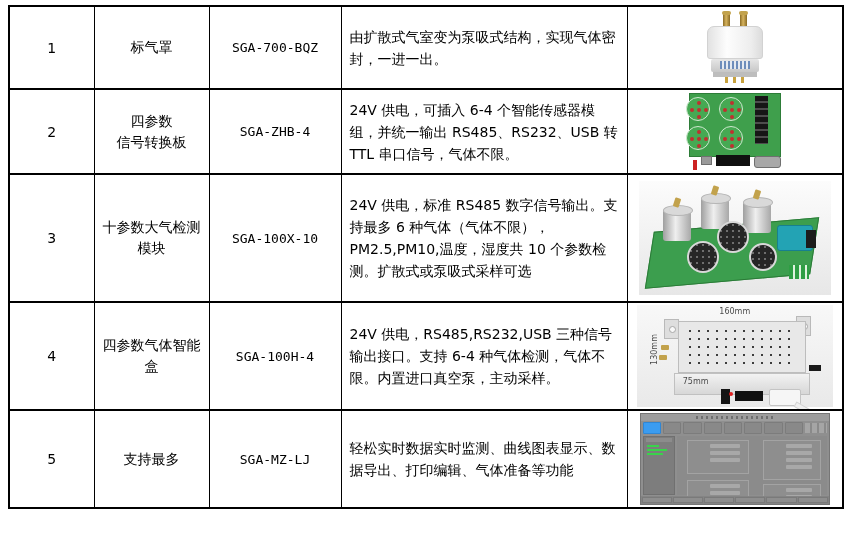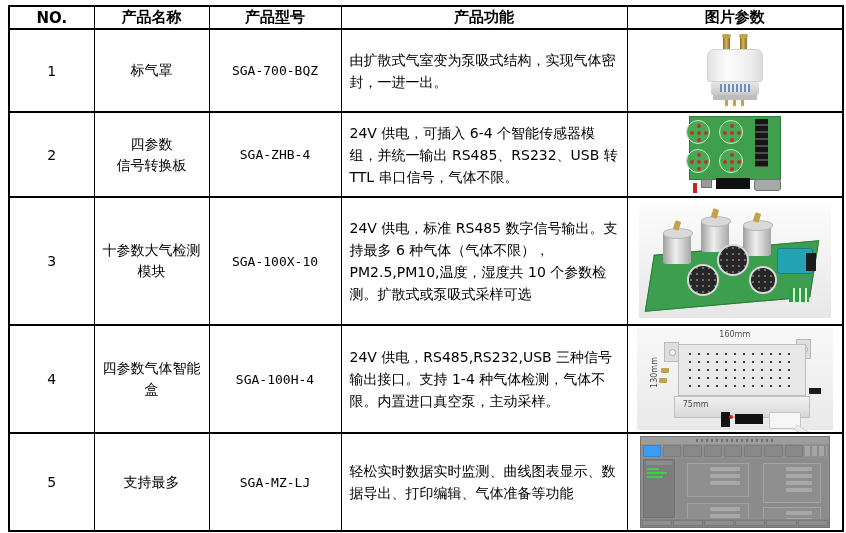--- a/index.html
+++ b/index.html
@@ -144,27 +144,20 @@
 <table class="spec">
   <colgroup>
     <col style="width:85px">
         <col style="width:115px">
         <col style="width:132px">
     <col style="width:286px">
         <col style="width:216px">
   </colgroup>
 
   <tbody>
-        <tr>
-    <th class="hdr">NO.</th>
-    <th class="hdr">产品名称</th>
-    <th class="hdr">产品型号</th>
-    <th class="hdr">产品功能</th>
-    <th class="hdr">图片参数</th>
-  </tr>
 
   <tr class="r1">
     <td class="c-no">1</td>
     <td class="c-name">标气罩</td>
     <td class="c-model">SGA-700-BQZ</td>
     <td class="c-func">由扩散式气室变为泵吸式结构，实现气体密封，一进一出。</td>
     <td class="c-img">
       <div class="photo p1">
         <div class="fit fit1"></div>
         <div class="fit fit2"></div>
@@ -220,21 +213,21 @@
         <div class="tb"></div>
       </div>
     </td>
   </tr>
 
   <tr class="r4">
     <td class="c-no">4</td>
     <td class="c-name">四参数气体智能
 盒</td>
     <td class="c-model">SGA-100H-4</td>
-    <td class="c-func">24V 供电，RS485,RS232,USB 三种信号输出接口。支持 1-4 种气体检测，气体不限。内置进口真空泵，主动采样。</td>
+    <td class="c-func">24V 供电，RS485,RS232,USB 三种信号输出接口。支持 6-4 种气体检测，气体不限。内置进口真空泵，主动采样。</td>
     <td class="c-img">
       <div class="photo p4">
         <div class="dim-top">160mm</div>
         <div class="dim-side">130mm</div>
         <div class="ear earL"></div>
         <div class="ear earR"></div>
         <div class="top"></div>
         <div class="front"></div>
         <div class="dim-front">75mm</div>
         <div class="nub nb1"></div>

